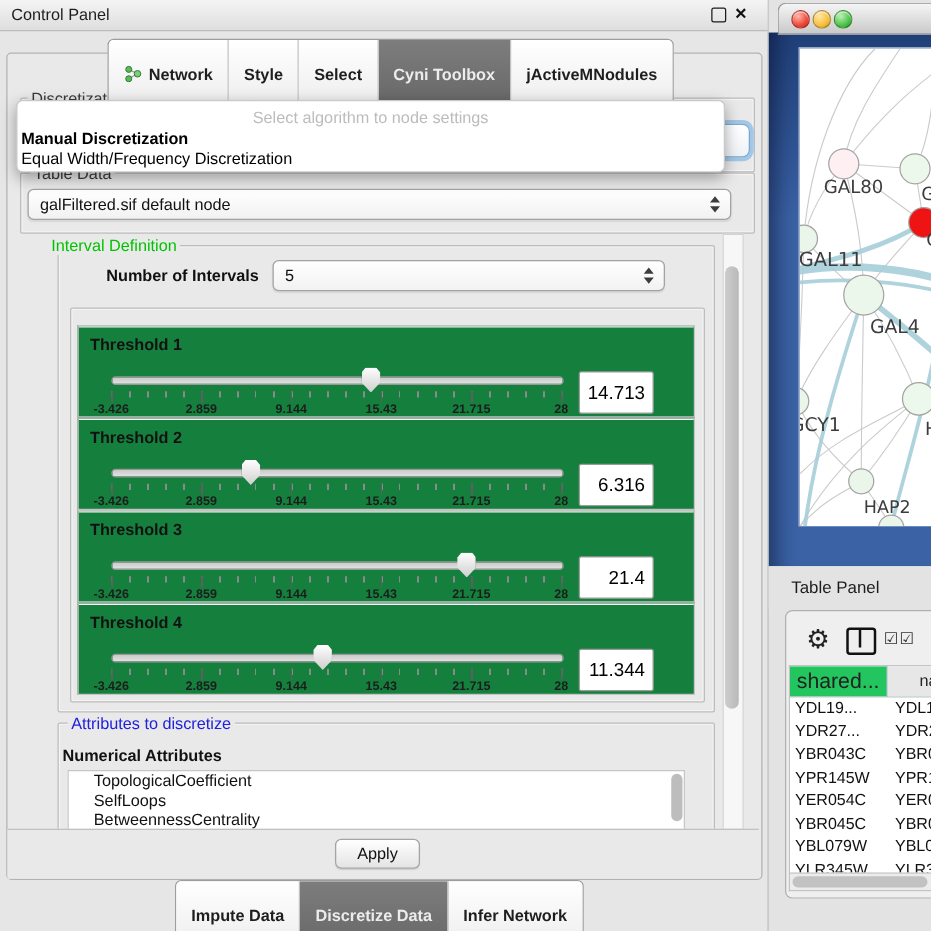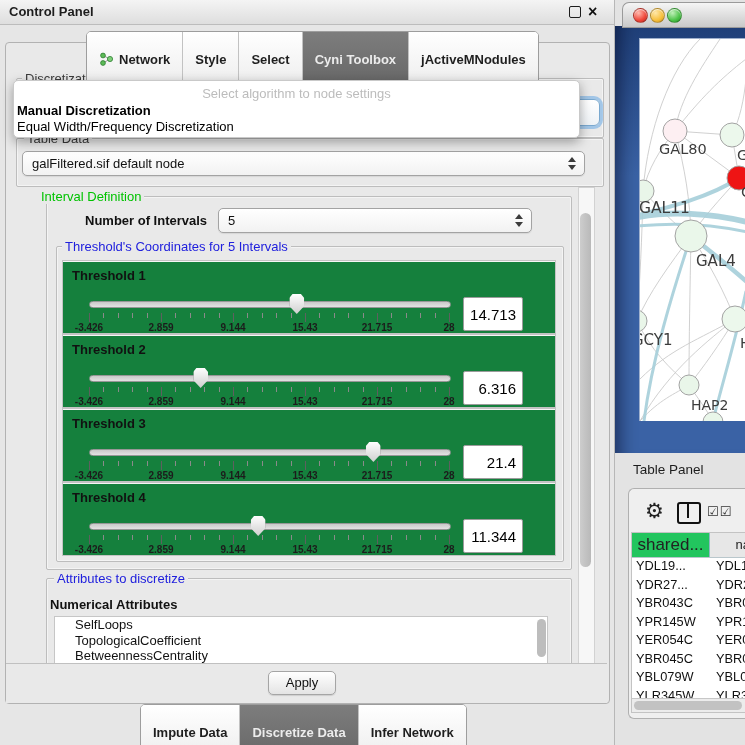--- a/index.html
+++ b/index.html
@@ -1,21 +1,21 @@
 <!DOCTYPE html>
 <html><head>
 <meta charset="utf-8">
 <style>
   html,body{margin:0;padding:0;}
   .screen{position:relative;width:745px;height:745px;background:#e3e3e3;overflow:hidden;
           font-family:"Liberation Sans",sans-serif;-webkit-font-smoothing:antialiased;}
   
   .cp{position:absolute;left:0;top:0;width:614px;height:745px;background:#e6e6e6;border-right:1px solid #b7b7b7;}
   .cp-titlebar{position:absolute;left:0;top:0;width:100%;height:24px;background:linear-gradient(#f4f4f4,#dedede);border-bottom:1px solid #bcbcbc;}
-  .cp-title{position:absolute;left:9px;top:4px;font-size:13px;color:#1d1d1d;font-weight:bold;}
+  .cp-title{position:absolute;left:9px;top:4px;font-size:13px;color:#1d1d1d;}
   .float-btn{position:absolute;left:569px;top:6px;width:10px;height:10px;border:1.6px solid #1c1c1c;border-radius:2px;background:transparent;}
   .close-btn{position:absolute;left:588px;top:1px;font-size:16px;font-weight:bold;color:#111;line-height:22px;}
   
   .seg{position:absolute;display:flex;border:1px solid #9d9d9d;border-radius:5px;overflow:hidden;background:#fff;box-shadow:0 1px 0 rgba(255,255,255,.7);z-index:8;}
   .seg-item{display:flex;align-items:center;gap:5px;padding:16px 12px;height:22px;font-size:13px;font-weight:bold;color:#1e1e1e;background:linear-gradient(#ffffff,#ededed);border-left:1px solid #c2c2c2;white-space:nowrap;text-align:center;}
   .seg-item:first-child{border-left:none;}
   .seg-item.selected{background:linear-gradient(#7d7d7d,#676767);color:#ececec;}
   .seg-top{left:86px;top:31px;}
   .seg-bottom{left:140px;top:704px;}
   
@@ -160,21 +160,20 @@
     <span style="position:absolute;left:85px;top:213px;font-size:13px;font-weight:bold;color:#111;z-index:2;">Number of Intervals</span>
     <div class="combo" style="left:218px;top:208px;width:312px;z-index:2;">
       <span class="combo-text">5</span>
       <span class="stepper">
           <i class="up"></i>
           <i class="dn"></i>
         </span>
     </div>
 
     <div class="group" style="left:56px;top:246px;width:506px;height:314px;"></div>
-    <span class="group-label lbl-blue" style="left:62px;top:239px;">Threshold's Coordinates for 5 Intervals</span>
 
     <div class="tpanel" style="top:260px;z-index:2;">
       <div class="tlabel">Threshold 1</div>
       <div class="slider">
         <div class="track"></div>
         <div class="thumb" style="left: 57.7%;"></div>
         <div class="ticks-minor"></div>
         <div class="ticks-major"></div>
         <span class="tl" style="left:0%">-3.426</span>
         <span class="tl" style="left:20%">2.859</span>
@@ -234,22 +233,22 @@
         <span class="tl" style="left:80%">21.715</span>
         <span class="tl" style="left:100%">28</span>
       </div>
       <input class="tvalue" value="11.344" style="">
     </div>
 
     <div class="group" style="left:46px;top:578px;width:524px;height:110px;"></div>
     <span class="group-label lbl-blue" style="left:54px;top:571px;">Attributes to discretize</span>
     <span class="attr-heading">Numerical Attributes</span>
     <div class="attr-list">
+      <div class="attr-item">TopologicalCoefficient</div>
       <div class="attr-item">SelfLoops</div>
-      <div class="attr-item">TopologicalCoefficient</div>
       <div class="attr-item">BetweennessCentrality</div>
       <div class="attr-scroll"></div>
     </div>
 
     <div class="apply-strip">
       <div class="apply-btn">Apply</div>
     </div>
 
     <div class="seg seg-bottom">
       <div class="seg-item">

